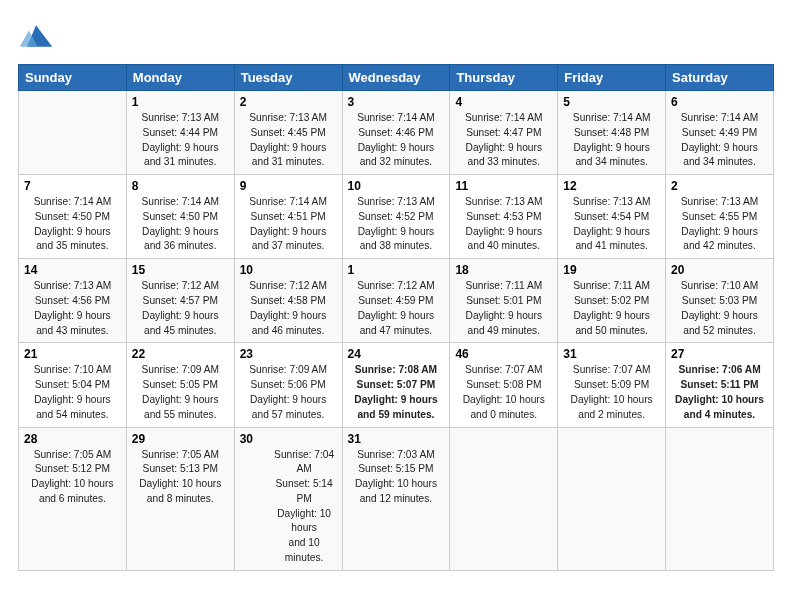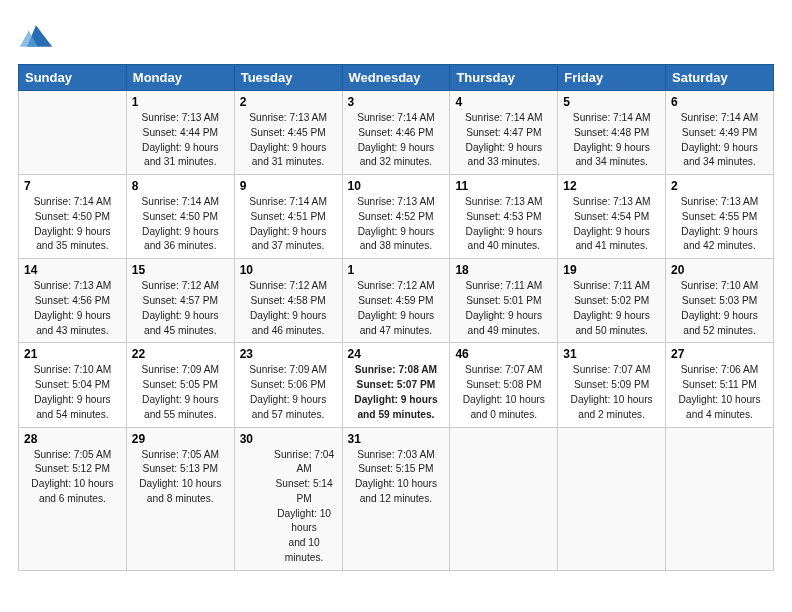--- a/index.html
+++ b/index.html
@@ -324,21 +324,21 @@
           </td>
           <td>
             <span class="day-num">31</span>
             <div class="day-info" style="white-space: pre-line;">Sunrise: 7:07 AM
 Sunset: 5:09 PM
 Daylight: 10 hours
 and 2 minutes.</div>
           </td>
           <td>
             <span class="day-num">27</span>
-            <div class="day-info" style="white-space: pre-line;">Sunrise: 7:06 AM
+            <div class="day-info" style="white-space: pre-line; font-weight: bold;">Sunrise: 7:06 AM
 Sunset: 5:11 PM
 Daylight: 10 hours
 and 4 minutes.</div>
           </td>
         </tr>
         <tr>
           <td>
             <span class="day-num">28</span>
             <div class="day-info" style="white-space: pre-line;">Sunrise: 7:05 AM
 Sunset: 5:12 PM

